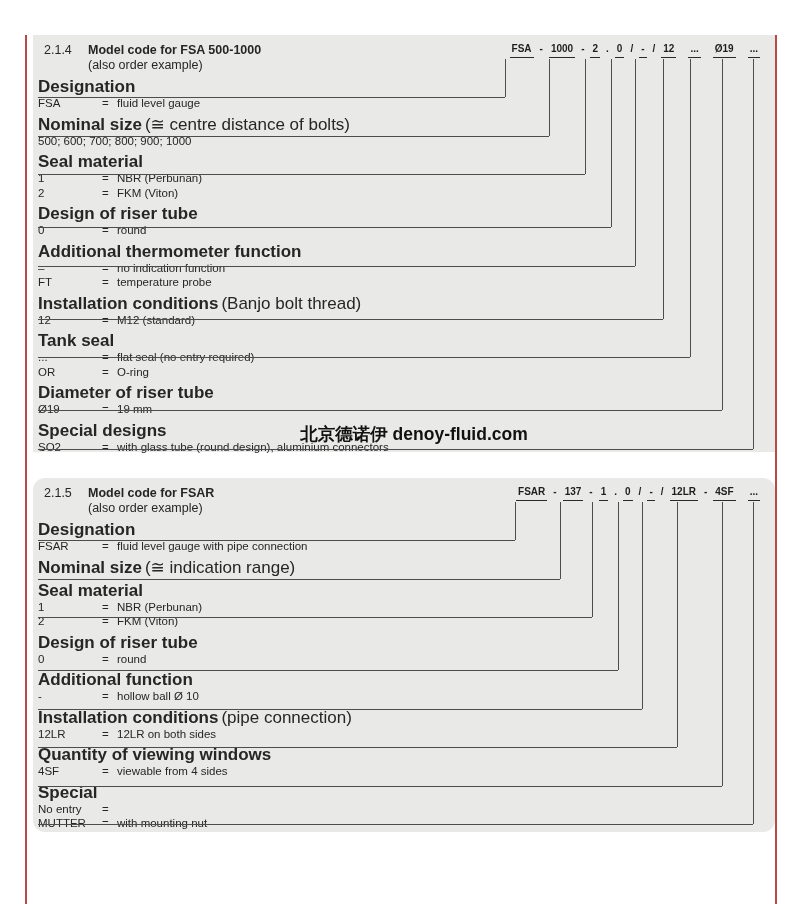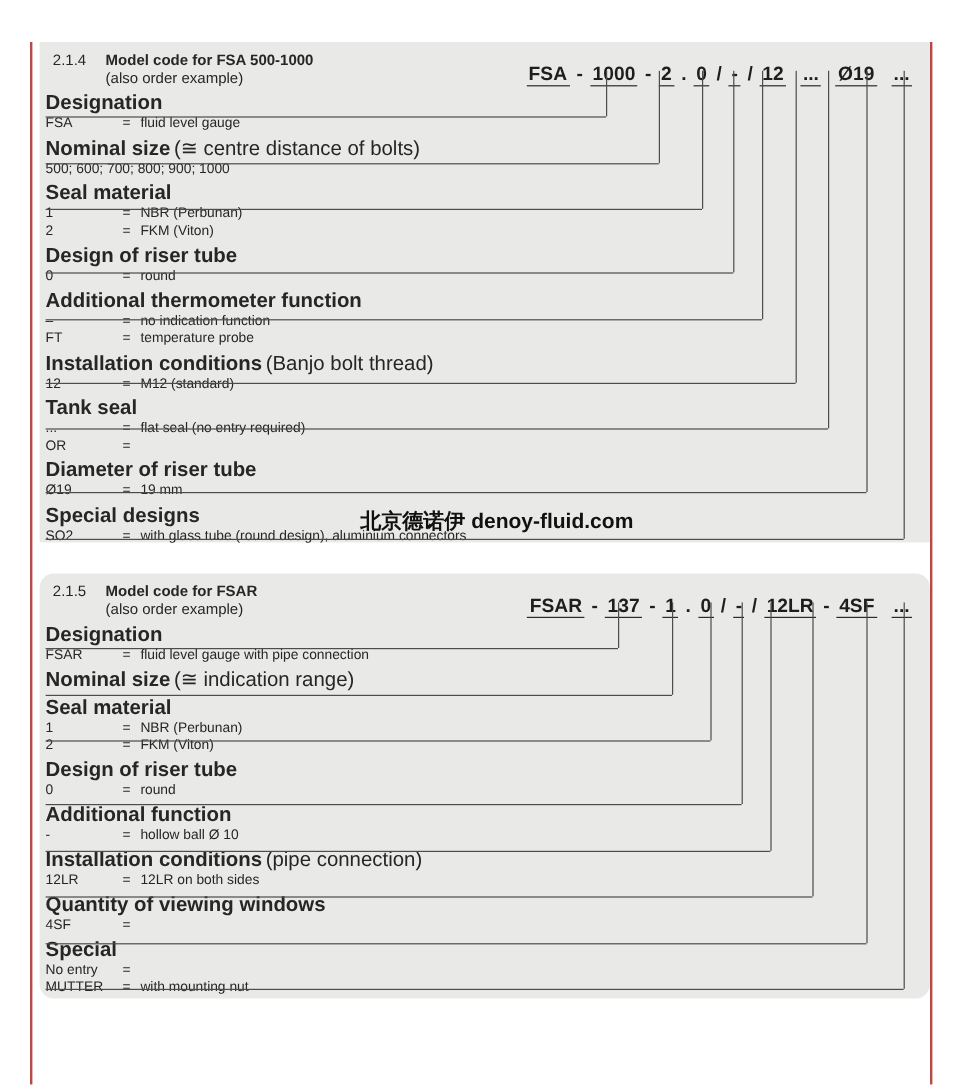--- a/index.html
+++ b/index.html
@@ -9,21 +9,21 @@
   .vborder.left{left:25px;}
   .vborder.right{left:775px;}
   .panel{position:absolute;left:33px;width:742px;background:#e9e9e7;}
   .panel.p0{top:35px;height:417px;}
   .panel.p1{top:478px;height:354px;border-radius:12px;}
   .sec-head{padding:8px 0 0 11px;font-size:12.5px;line-height:15px;}
   .sec-row{white-space:nowrap;}
   .sec-num{display:inline-block;width:44px;}
   .sec-title{font-weight:bold;}
   .sec-sub{padding-left:44px;line-height:15px;}
-  .code-line{position:absolute;top:21px;right:12px;font-weight:bold;font-size:16px;
+  .code-line{position:absolute;top:7px;right:12px;font-weight:bold;font-size:10px;
              line-height:14px;white-space:nowrap;color:#1e1e1e;}
   .seg{display:inline-block;margin:0 3px;}
   .seg.u{border-bottom:1.5px solid #2b2b2b;padding:0 2px 1px 2px;}
   .seg.gap{margin-left:9px;}
   .groups{padding-left:5px;}
   .group{margin-top:5px;}
   .ghead{display:inline-block;font-size:17px;font-weight:bold;line-height:13px;
          padding-bottom:2px;white-space:nowrap;}
   .gsuffix{font-weight:normal;margin-left:3px;}
   .item{display:flex;font-size:11.5px;line-height:14.5px;}
@@ -86,20 +86,21 @@
               <span class="ieq">=</span>
               <span class="idesc">M12 (standard)</span>
             </div></div>
           <div class="group"><div class="ghead"><span class="gmain">Tank seal</span></div><div class="item">
               <span class="icode">...</span>
               <span class="ieq">=</span>
               <span class="idesc">flat seal (no entry required)</span>
             </div><div class="item">
               <span class="icode">OR</span>
               <span class="ieq">=</span>
+              <span class="idesc">O-ring</span>
             </div></div>
           <div class="group"><div class="ghead"><span class="gmain">Diameter of riser tube</span></div><div class="item">
               <span class="icode">Ø19</span>
               <span class="ieq">=</span>
               <span class="idesc">19 mm</span>
             </div></div>
           <div class="group"><div class="ghead"><span class="gmain">Special designs</span></div><div class="item">
               <span class="icode">SO2</span>
               <span class="ieq">=</span>
               <span class="idesc">with glass tube (round design), aluminium connectors</span>
@@ -157,20 +158,21 @@
               <span class="idesc">hollow ball Ø 10</span>
             </div></div>
           <div class="group"><div class="ghead"><span class="gmain">Installation conditions</span><span class="gsuffix">(pipe connection)</span></div><div class="item">
               <span class="icode">12LR</span>
               <span class="ieq">=</span>
               <span class="idesc">12LR on both sides</span>
             </div></div>
           <div class="group"><div class="ghead"><span class="gmain">Quantity of viewing windows</span></div><div class="item">
               <span class="icode">4SF</span>
               <span class="ieq">=</span>
+              <span class="idesc">viewable from 4 sides</span>
             </div></div>
           <div class="group"><div class="ghead"><span class="gmain">Special</span></div><div class="item">
               <span class="icode">No entry</span>
               <span class="ieq">=</span>
             </div><div class="item">
               <span class="icode">MUTTER</span>
               <span class="ieq">=</span>
               <span class="idesc">with mounting nut</span>
             </div></div>
         </div>

